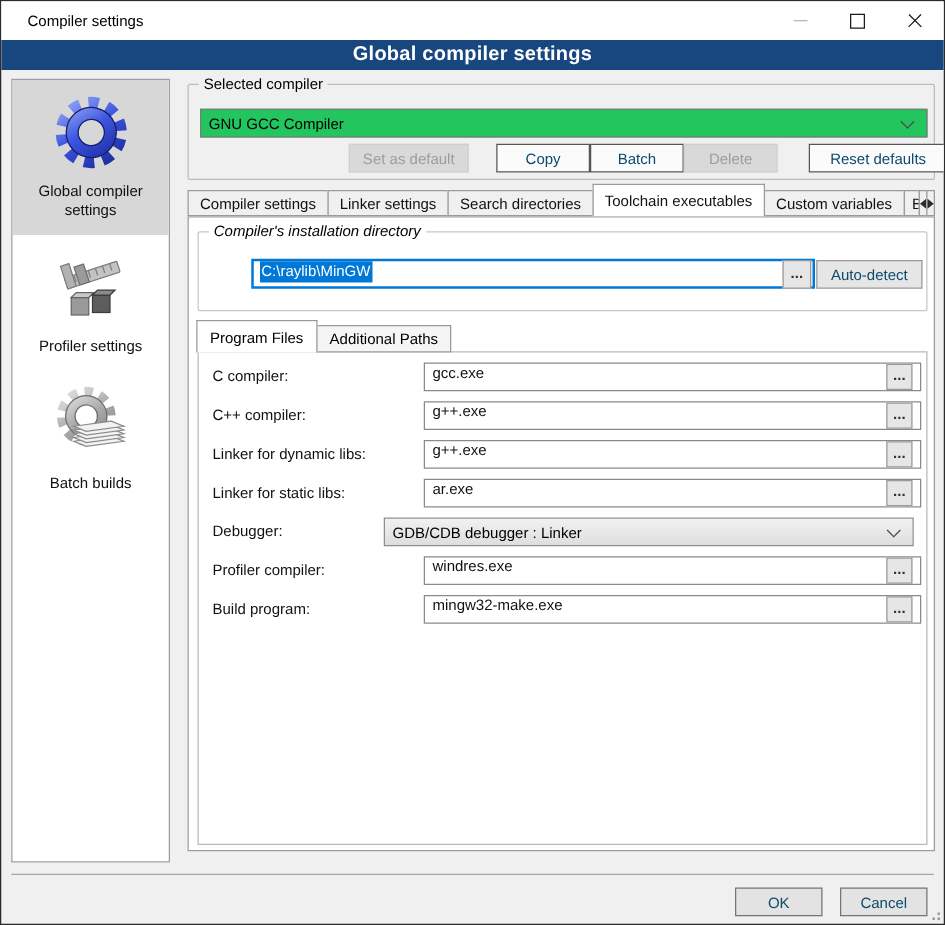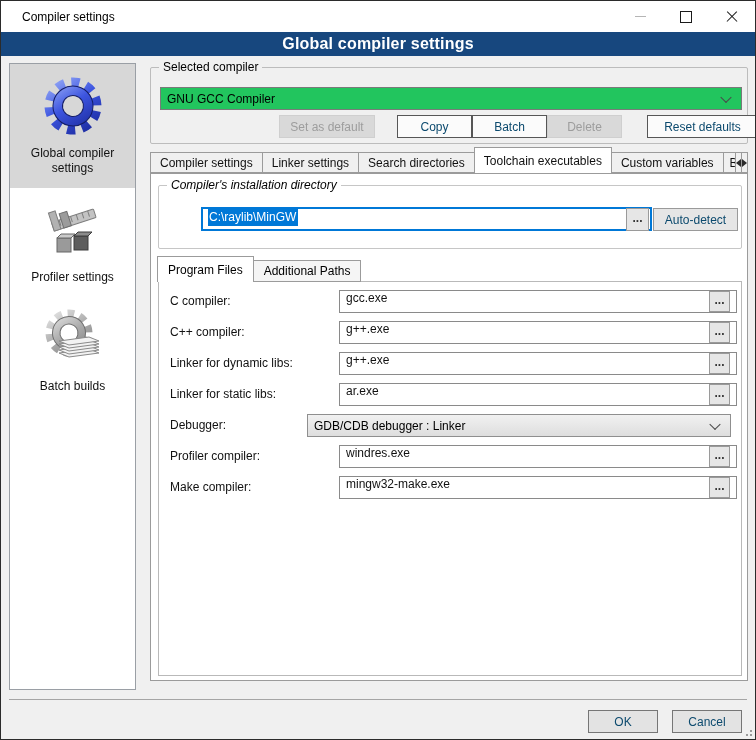--- a/index.html
+++ b/index.html
@@ -246,21 +246,21 @@
 
       <div class="frow" style="top:163px;">
         <span class="flabel">Profiler compiler:</span>
         <div class="textbox ftext">
             <span>windres.exe</span>
           </div>
         <div class="browse fbrowse">...</div>
       </div>
 
       <div class="frow" style="top:194px;">
-        <span class="flabel">Make compiler:</span>
+        <span class="flabel">Build program:</span>
         <div class="textbox ftext">
             <span>mingw32-make.exe</span>
           </div>
         <div class="browse fbrowse">...</div>
       </div>
 
     </div>
   </div>
 
   <div class="sep"></div>

